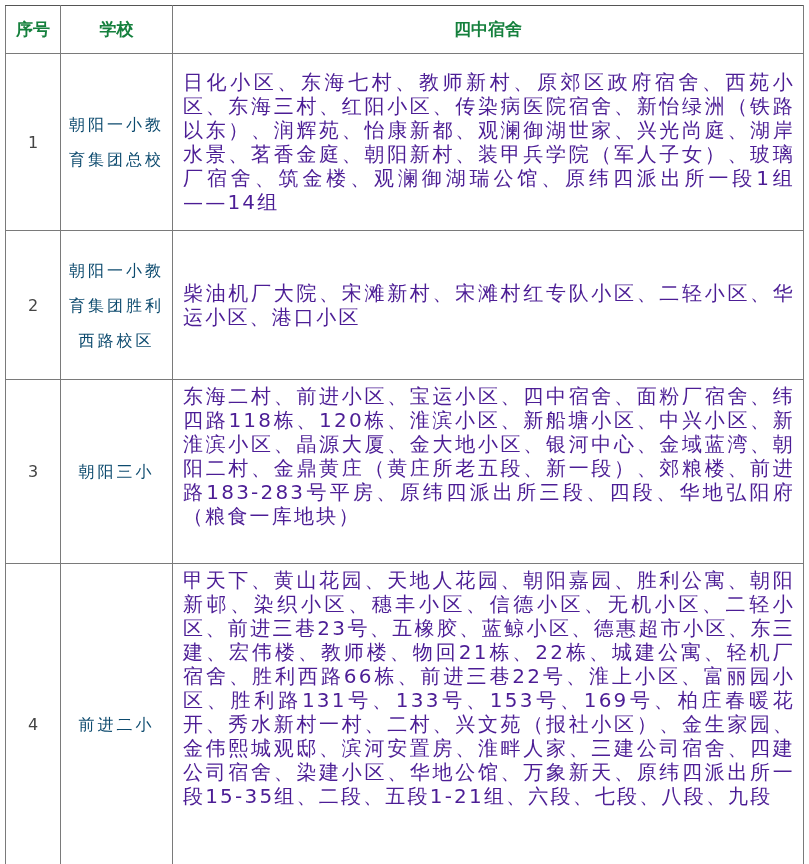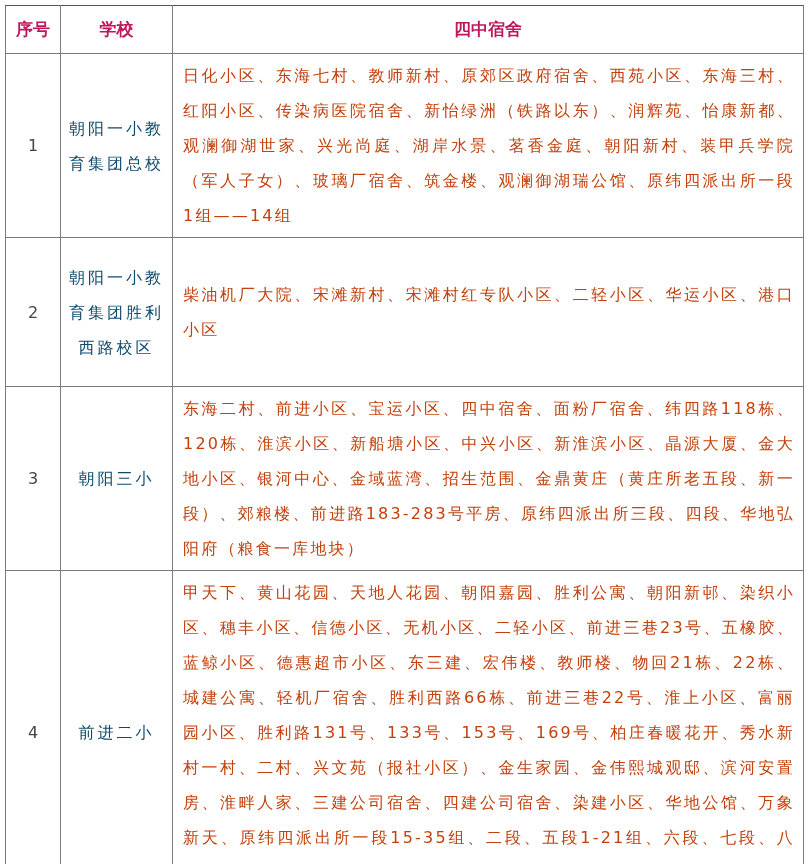--- a/index.html
+++ b/index.html
@@ -26,21 +26,21 @@
     .enroll-table td, .enroll-table th {
       border: 1.5px solid #7a7a7a;
       padding: 0;
       vertical-align: middle;
     }
     .enroll-table thead th {
       border-top: 1.5px solid #555;
       height: 47px;
       font-weight: bold;
       font-size: 17px;
-      color: #be185d;
+      color: #15803d;
       text-align: center;
       font-family: "Liberation Sans", "DejaVu Sans", sans-serif;
     }
     .col-no { width: 55px; }
     .col-school { width: 112px; }
     .col-range { width: auto; }
     .hdr-no {
       line-height: 20px;
       font-size: 17px;
     }
@@ -52,24 +52,24 @@
     }
     .cell-school {
       text-align: center;
       font-size: 16px;
       line-height: 35px;
       letter-spacing: 3px;
       color: #0c4a6e;
       padding: 0 6px;
     }
     .cell-range {
-      font-size: 16px;
-      line-height: 35px;
+      font-size: 20px;
+      line-height: 24px;
       letter-spacing: 2.2px;
-      color: #c2410c;
+      color: #4c1d95;
       padding: 4px 8px 4px 10px !important;
       text-align: justify;
     }
     .row-1 td { height: 168px; }
     .row-2 td { height: 140px; }
     .row-3 td { height: 175px; }
     .row-4 td { height: 313px; }
     .row-4 td.cell-range, .row-3 td.cell-range { vertical-align: top; }
   </style>
 </head>
@@ -95,21 +95,21 @@
       <td class="cell-range">日化小区、东海七村、教师新村、原郊区政府宿舍、西苑小区、东海三村、红阳小区、传染病医院宿舍、新怡绿洲（铁路以东）、润辉苑、怡康新都、观澜御湖世家、兴光尚庭、湖岸水景、茗香金庭、朝阳新村、装甲兵学院（军人子女）、玻璃厂宿舍、筑金楼、观澜御湖瑞公馆、原纬四派出所一段1组——14组</td>
     </tr>
     <tr class="row-2">
       <td class="cell-no">2</td>
       <td class="cell-school">朝阳一小教育集团胜利西路校区</td>
       <td class="cell-range">柴油机厂大院、宋滩新村、宋滩村红专队小区、二轻小区、华运小区、港口小区</td>
     </tr>
     <tr class="row-3">
       <td class="cell-no">3</td>
       <td class="cell-school">朝阳三小</td>
-      <td class="cell-range">东海二村、前进小区、宝运小区、四中宿舍、面粉厂宿舍、纬四路118栋、120栋、淮滨小区、新船塘小区、中兴小区、新淮滨小区、晶源大厦、金大地小区、银河中心、金域蓝湾、招生范围、金鼎黄庄（黄庄所老五段、新一段）、郊粮楼、前进路183-283号平房、原纬四派出所三段、四段、华地弘阳府（粮食一库地块）</td>
+      <td class="cell-range">东海二村、前进小区、宝运小区、四中宿舍、面粉厂宿舍、纬四路118栋、120栋、淮滨小区、新船塘小区、中兴小区、新淮滨小区、晶源大厦、金大地小区、银河中心、金域蓝湾、朝阳二村、金鼎黄庄（黄庄所老五段、新一段）、郊粮楼、前进路183-283号平房、原纬四派出所三段、四段、华地弘阳府（粮食一库地块）</td>
     </tr>
     <tr class="row-4">
       <td class="cell-no">4</td>
       <td class="cell-school">前进二小</td>
       <td class="cell-range">甲天下、黄山花园、天地人花园、朝阳嘉园、胜利公寓、朝阳新邨、染织小区、穗丰小区、信德小区、无机小区、二轻小区、前进三巷23号、五橡胶、蓝鲸小区、德惠超市小区、东三建、宏伟楼、教师楼、物回21栋、22栋、城建公寓、轻机厂宿舍、胜利西路66栋、前进三巷22号、淮上小区、富丽园小区、胜利路131号、133号、153号、169号、柏庄春暖花开、秀水新村一村、二村、兴文苑（报社小区）、金生家园、金伟熙城观邸、滨河安置房、淮畔人家、三建公司宿舍、四建公司宿舍、染建小区、华地公馆、万象新天、原纬四派出所一段15-35组、二段、五段1-21组、六段、七段、八段、九段</td>
     </tr>
   </tbody>
 </table>
 
 </body></html>

